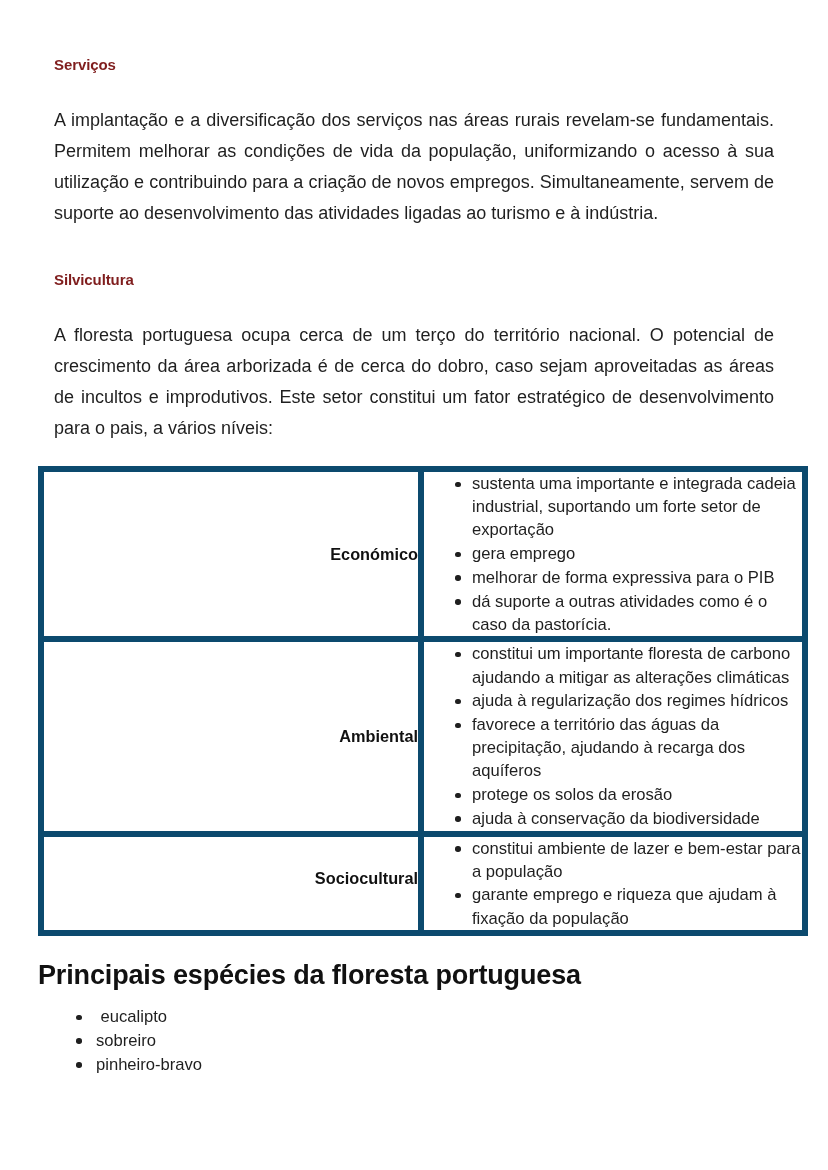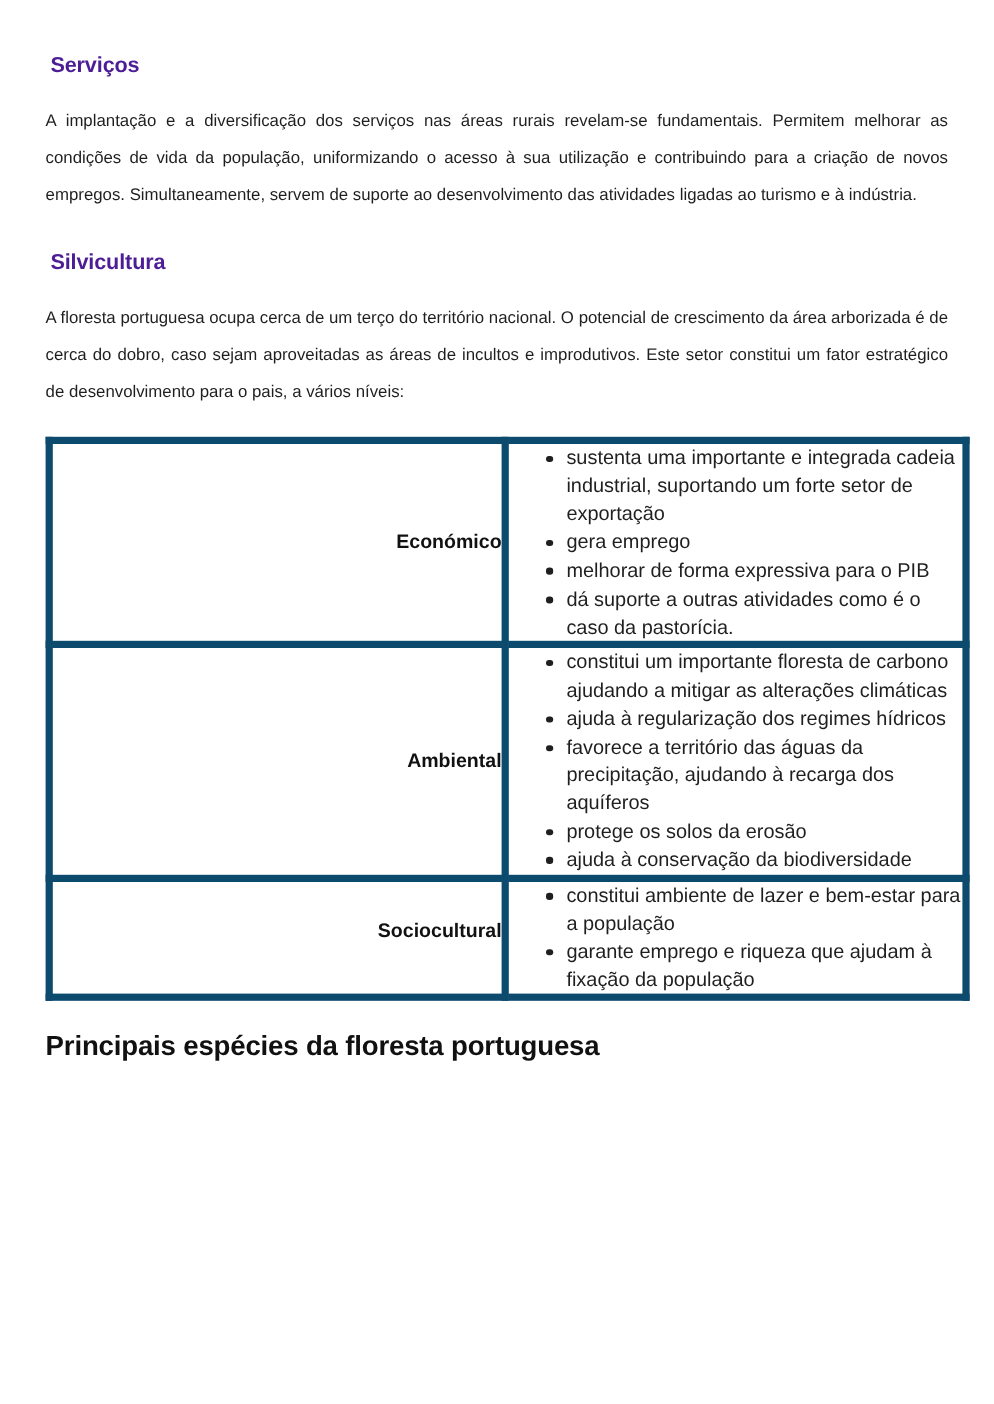--- a/index.html
+++ b/index.html
@@ -17,42 +17,42 @@
   }
   .page {
     position: relative;
     width: 828px;
     height: 1170px;
     box-sizing: border-box;
     padding: 0 38px;
     overflow: hidden;
   }
   h2.section-heading {
-    font-size: 18px;
+    font-size: 15px;
     font-weight: bold;
-    color: #4c1d95;
-    margin: 4px;
+    color: #7f1d1d;
+    margin: 16px;
     letter-spacing: -0.1px;
   }
   #heading-servicos { padding-top: 40px; }
   #heading-silvicultura { padding-top: 26px; }
   h2.species-heading {
-    font-size: 23px;
+    font-size: 27px;
     font-weight: bold;
     color: #111111;
     margin: 0;
     padding-top: 24px;
     letter-spacing: -0.15px;
   }
   p.body-text {
-    font-size: 14px;
+    font-size: 18px;
     line-height: 31px;
     text-align: justify;
     text-justify: inter-word;
-    margin: 0;
+    margin: 16px;
     padding-top: 16px;
     color: #1f1f1f;
   }
   
   table.levels-table {
     width: 752px;
     border-collapse: collapse;
     margin-top: 22px;
     table-layout: fixed;
     background: #ffffff;
@@ -175,14 +175,19 @@
             <li>garante emprego e riqueza que ajudam à fixação da população</li>
           </ul>
         </td>
       </tr>
 
     </tbody>
   </table>
 
   <h2 class="species-heading">Principais espécies da floresta portuguesa</h2>
 
+  <ul class="species-list">
+    <li> eucalipto</li>
+    <li>sobreiro</li>
+    <li>pinheiro-bravo</li>
+  </ul>
 
 </div>
 
 </body></html>

